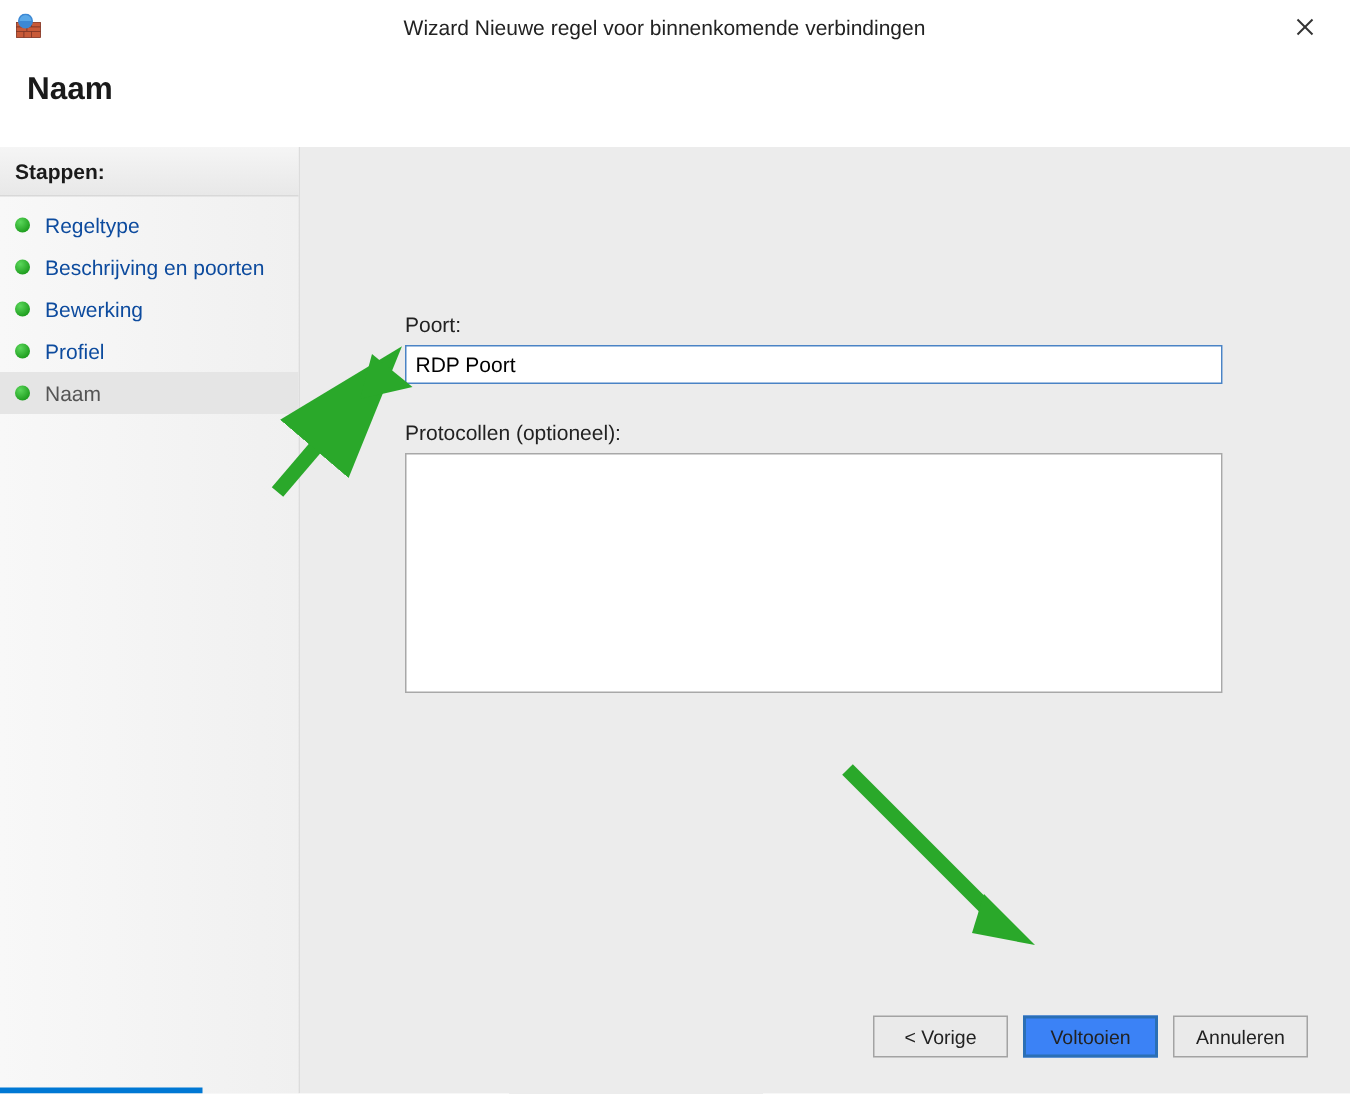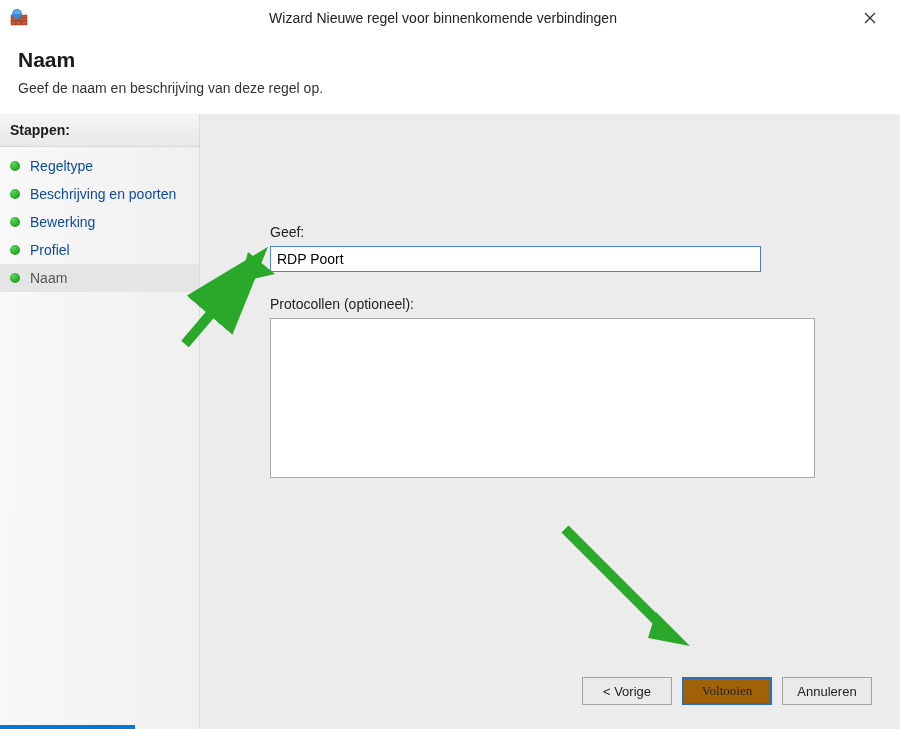--- a/index.html
+++ b/index.html
@@ -121,21 +121,21 @@
     .form-area {
       padding: 110px 60px 0 70px;
     }
     .form-label {
       font-size: 14px;
       color: #222;
       margin-bottom: 6px;
       display: block;
     }
     .text-input {
-      width: 491px;
+      width: 545px;
       height: 26px;
       border: 1px solid #4a83c5;
       background: #fff;
       padding: 2px 6px;
       font-size: 14px;
       font-family: inherit;
       outline: none;
     }
     .textarea-input {
       width: 545px;
@@ -164,22 +164,21 @@
       padding: 0 14px;
       font-size: 13px;
       font-family: inherit;
       background: #eaeaea;
       border: 1px solid #a3a3a3;
       cursor: pointer;
       color: #222;
     }
     .wiz-button.primary {
       border: 2px solid #2b6fb5;
-      background: #a16207;
-      font-family: Liberation Serif, serif;
+      background: #3b82f6;
     }
     .arrow-annotation {
       position: absolute;
       pointer-events: none;
     }
     .bottom-progress {
       position: absolute;
       bottom: 0;
       left: 0;
       height: 4px;
@@ -212,21 +211,20 @@
     <div class="close-btn">
       <svg width="12" height="12" viewBox="0 0 12 12">
         <line x1="1" y1="1" x2="11" y2="11" stroke="currentColor" stroke-width="1.3"></line>
         <line x1="11" y1="1" x2="1" y2="11" stroke="currentColor" stroke-width="1.3"></line>
       </svg>
     </div>
   </div>
 
   <div class="header-section">
     <div class="header-heading">Naam</div>
-    <div class="header-subtitle">Geef de naam en beschrijving van deze regel op.</div>
   </div>
 
   <div class="body-container">
 
     <div class="sidebar">
       <div class="sidebar-heading">Stappen:</div>
       <ul class="sidebar-list">
         <li class="sidebar-item">
           <span class="sidebar-bullet"></span>
           <span class="sidebar-label">Regeltype</span>
@@ -248,21 +246,21 @@
           <span class="sidebar-label">Naam</span>
         </li>
       </ul>
     </div>
 
     <div class="main-panel">
 
       <div class="form-area">
 
         <div class="form-group">
-          <label class="form-label">Geef:</label>
+          <label class="form-label">Poort:</label>
           <input type="text" class="text-input" value="RDP Poort" style="">
         </div>
 
         <div class="form-group">
           <label class="form-label">Protocollen (optioneel):</label>
           <textarea class="textarea-input" style=""></textarea>
         </div>
 
       </div>
 

